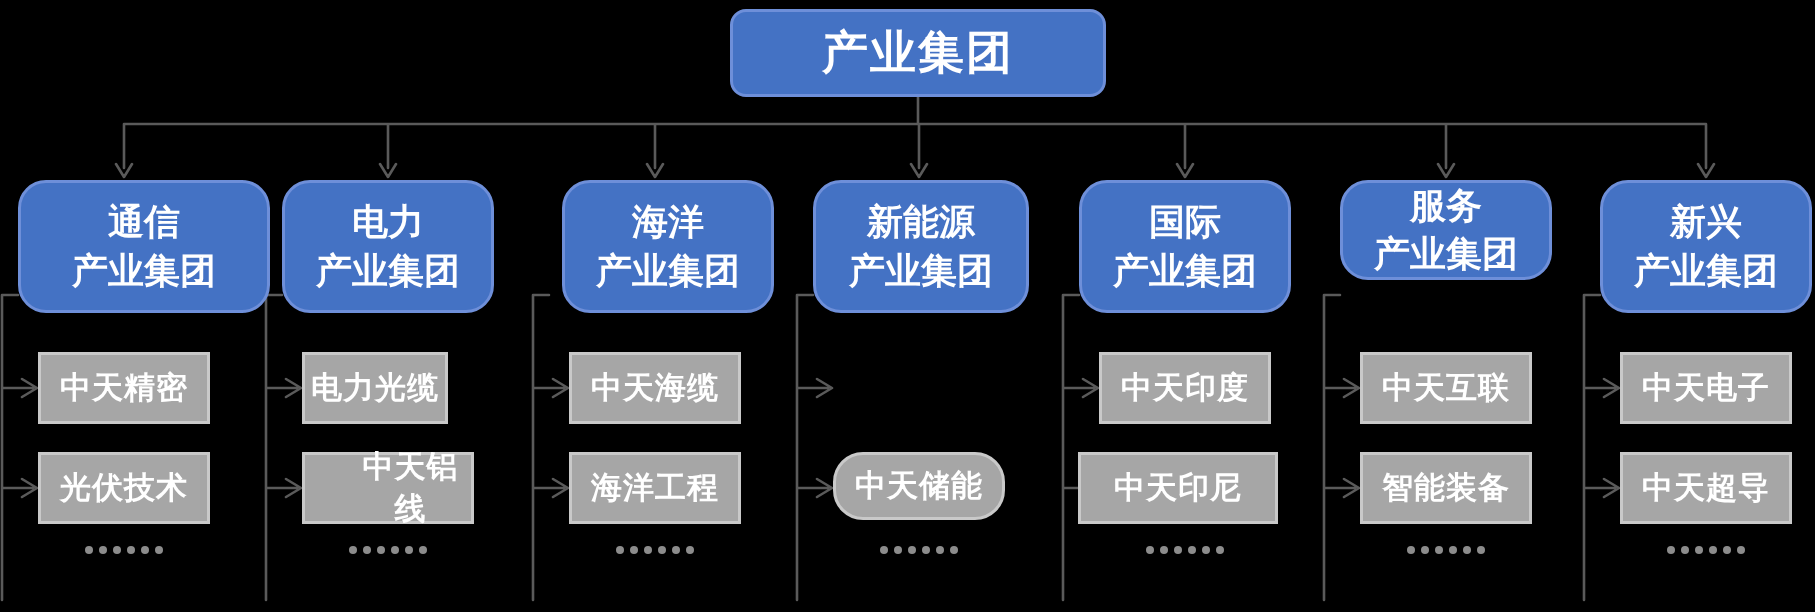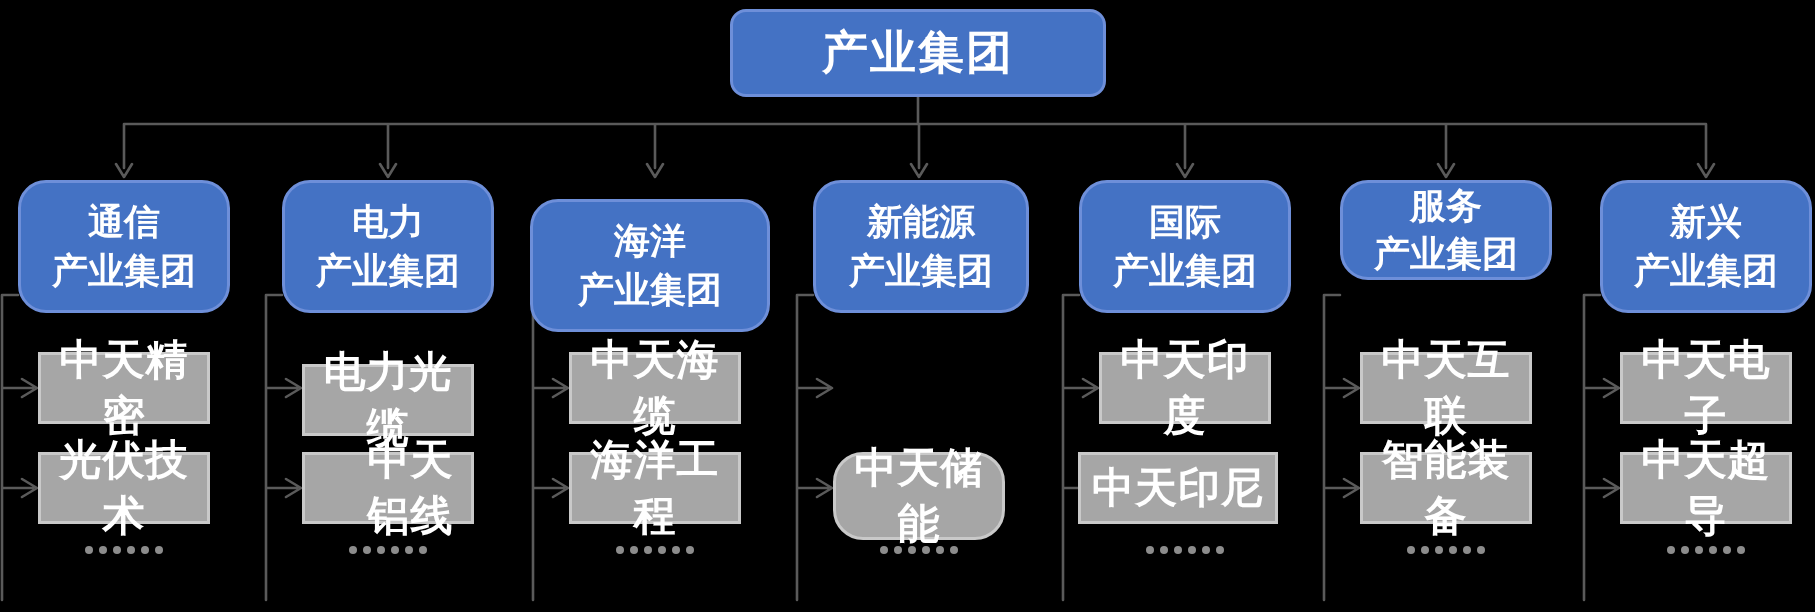--- a/index.html
+++ b/index.html
@@ -41,21 +41,21 @@
     background: var(--blue, #4472C4);
     border: 3px solid var(--blue-border, #6E8FD9);
     border-radius: 28px;
     flex-direction: column;
     font-size: 36px;
     line-height: 1.34;
   }
   .sub-box {
     background: var(--gray, #A6A6A6);
     border: 3px solid var(--gray-border, #C9C9C9);
-    font-size: 42px;
+    font-size: 31px;
     letter-spacing: 1px;
   }
   .dots {
     position: absolute;
     display: flex;
     gap: 6px;
     align-items: center;
     justify-content: center;
   }
   .dots .dot {
@@ -67,67 +67,67 @@
 </style>
 </head>
 <body>
 
 <div class="canvas" id="canvas" style="--bg: #000000; --blue: #4472C4; --blue-border: #6E8FD9; --gray: #A6A6A6; --gray-border: #C9C9C9; --text: #FFFFFF; --dot: #8C8C8C;">
   <svg class="connectors" id="connector-svg" viewBox="0 0 1815 612" xmlns="http://www.w3.org/2000/svg">
       <path d="M 918 97 L 918 124 M 124 124 L 1706 124 M 124 124 L 124 168 M 116 164 L 124 177 L 132 164 M 18 295 L 2 295 L 2 600 M 2 388 L 33 388 M 22 379 L 37 388 L 22 397 M 2 488 L 33 488 M 22 479 L 37 488 L 22 497 M 388 124 L 388 168 M 380 164 L 388 177 L 396 164 M 282 295 L 266 295 L 266 600 M 266 388 L 297 388 M 286 379 L 301 388 L 286 397 M 266 488 L 297 488 M 286 479 L 301 488 L 286 497 M 655 124 L 655 168 M 647 164 L 655 177 L 663 164 M 549 295 L 533 295 L 533 600 M 533 388 L 564 388 M 553 379 L 568 388 L 553 397 M 533 488 L 564 488 M 553 479 L 568 488 L 553 497 M 919 124 L 919 168 M 911 164 L 919 177 L 927 164 M 813 295 L 797 295 L 797 600 M 797 388 L 828 388 M 817 379 L 832 388 L 817 397 M 797 488 L 828 488 M 817 479 L 832 488 L 817 497 M 1185 124 L 1185 168 M 1177 164 L 1185 177 L 1193 164 M 1079 295 L 1063 295 L 1063 600 M 1063 388 L 1094 388 M 1083 379 L 1098 388 L 1083 397 M 1063 488 L 1094 488 M 1083 479 L 1098 488 L 1083 497 M 1446 124 L 1446 168 M 1438 164 L 1446 177 L 1454 164 M 1340 295 L 1324 295 L 1324 600 M 1324 388 L 1355 388 M 1344 379 L 1359 388 L 1344 397 M 1324 488 L 1355 488 M 1344 479 L 1359 488 L 1344 497 M 1706 124 L 1706 168 M 1698 164 L 1706 177 L 1714 164 M 1600 295 L 1584 295 L 1584 600 M 1584 388 L 1615 388 M 1604 379 L 1619 388 L 1604 397 M 1584 488 L 1615 488 M 1604 479 L 1619 488 L 1604 497 " fill="none" stroke="#5A5A5A" stroke-width="2.6" stroke-linecap="round" stroke-linejoin="round"></path>
     </svg>
   <div class="box root-box" id="root-box" style="left:730px; top:9px; width:376px; height:88px;">产业集团</div>
 
-<div class="box group-box" style="left: 18px; top: 180px; width: 212px; height: 133px;">
+<div class="box group-box" style="left: 18px; top: 180px; width: 252px; height: 133px;">
       <div>通信</div>
       <div>产业集团</div>
     </div>
     <div class="box sub-box" style="left: 38px; top: 352px; width: 172px; height: 72px;">中天精密</div>
     <div class="box sub-box" style="left: 38px; top: 452px; width: 172px; height: 72px;">光伏技术</div>
     <div class="dots" title="……" style="left: 85px; top: 546px;">
       <span class="dot"></span>
       <span class="dot"></span>
       <span class="dot"></span>
       <span class="dot"></span>
       <span class="dot"></span>
       <span class="dot"></span>
     </div>
     <div class="box group-box" style="left: 282px; top: 180px; width: 212px; height: 133px;">
       <div>电力</div>
       <div>产业集团</div>
     </div>
-    <div class="box sub-box" style="left: 302px; top: 352px; width: 172px; height: 72px; margin-top: 12px;">电力光缆</div>
+    <div class="box sub-box" style="left: 302px; top: 352px; width: 146px; height: 72px;">电力光缆</div>
     <div class="box sub-box" style="left: 302px; top: 452px; width: 172px; height: 72px; padding-left: 45px;">中天铝线</div>
     <div class="dots" title="……" style="left: 349px; top: 546px;">
       <span class="dot"></span>
       <span class="dot"></span>
       <span class="dot"></span>
       <span class="dot"></span>
       <span class="dot"></span>
       <span class="dot"></span>
     </div>
-    <div class="box group-box" style="left: 530px; top: 180px; width: 240px; height: 133px; margin-top: 19px;">
+    <div class="box group-box" style="left: 562px; top: 180px; width: 212px; height: 133px;">
       <div>海洋</div>
       <div>产业集团</div>
     </div>
     <div class="box sub-box" style="left: 569px; top: 352px; width: 172px; height: 72px;">中天海缆</div>
     <div class="box sub-box" style="left: 569px; top: 452px; width: 172px; height: 72px;">海洋工程</div>
     <div class="dots" title="……" style="left: 616px; top: 546px;">
       <span class="dot"></span>
       <span class="dot"></span>
       <span class="dot"></span>
       <span class="dot"></span>
       <span class="dot"></span>
       <span class="dot"></span>
     </div>
     <div class="box group-box" style="left: 813px; top: 180px; width: 216px; height: 133px;">
       <div>新能源</div>
       <div>产业集团</div>
     </div>
-    <div class="box sub-box" style="left: 833px; top: 452px; width: 172px; height: 88px; border-radius: 30px;">中天储能</div>
+    <div class="box sub-box" style="left: 833px; top: 452px; width: 172px; height: 68px; border-radius: 30px;">中天储能</div>
     <div class="dots" title="……" style="left: 880px; top: 546px;">
       <span class="dot"></span>
       <span class="dot"></span>
       <span class="dot"></span>
       <span class="dot"></span>
       <span class="dot"></span>
       <span class="dot"></span>
     </div>
     <div class="box group-box" style="left: 1079px; top: 180px; width: 212px; height: 133px;">
       <div>国际</div>

